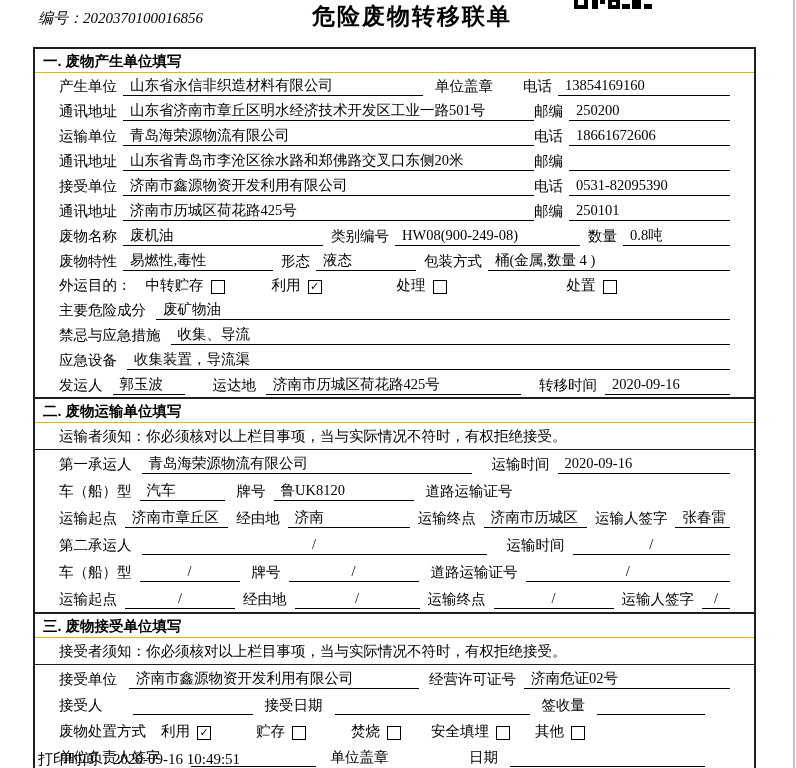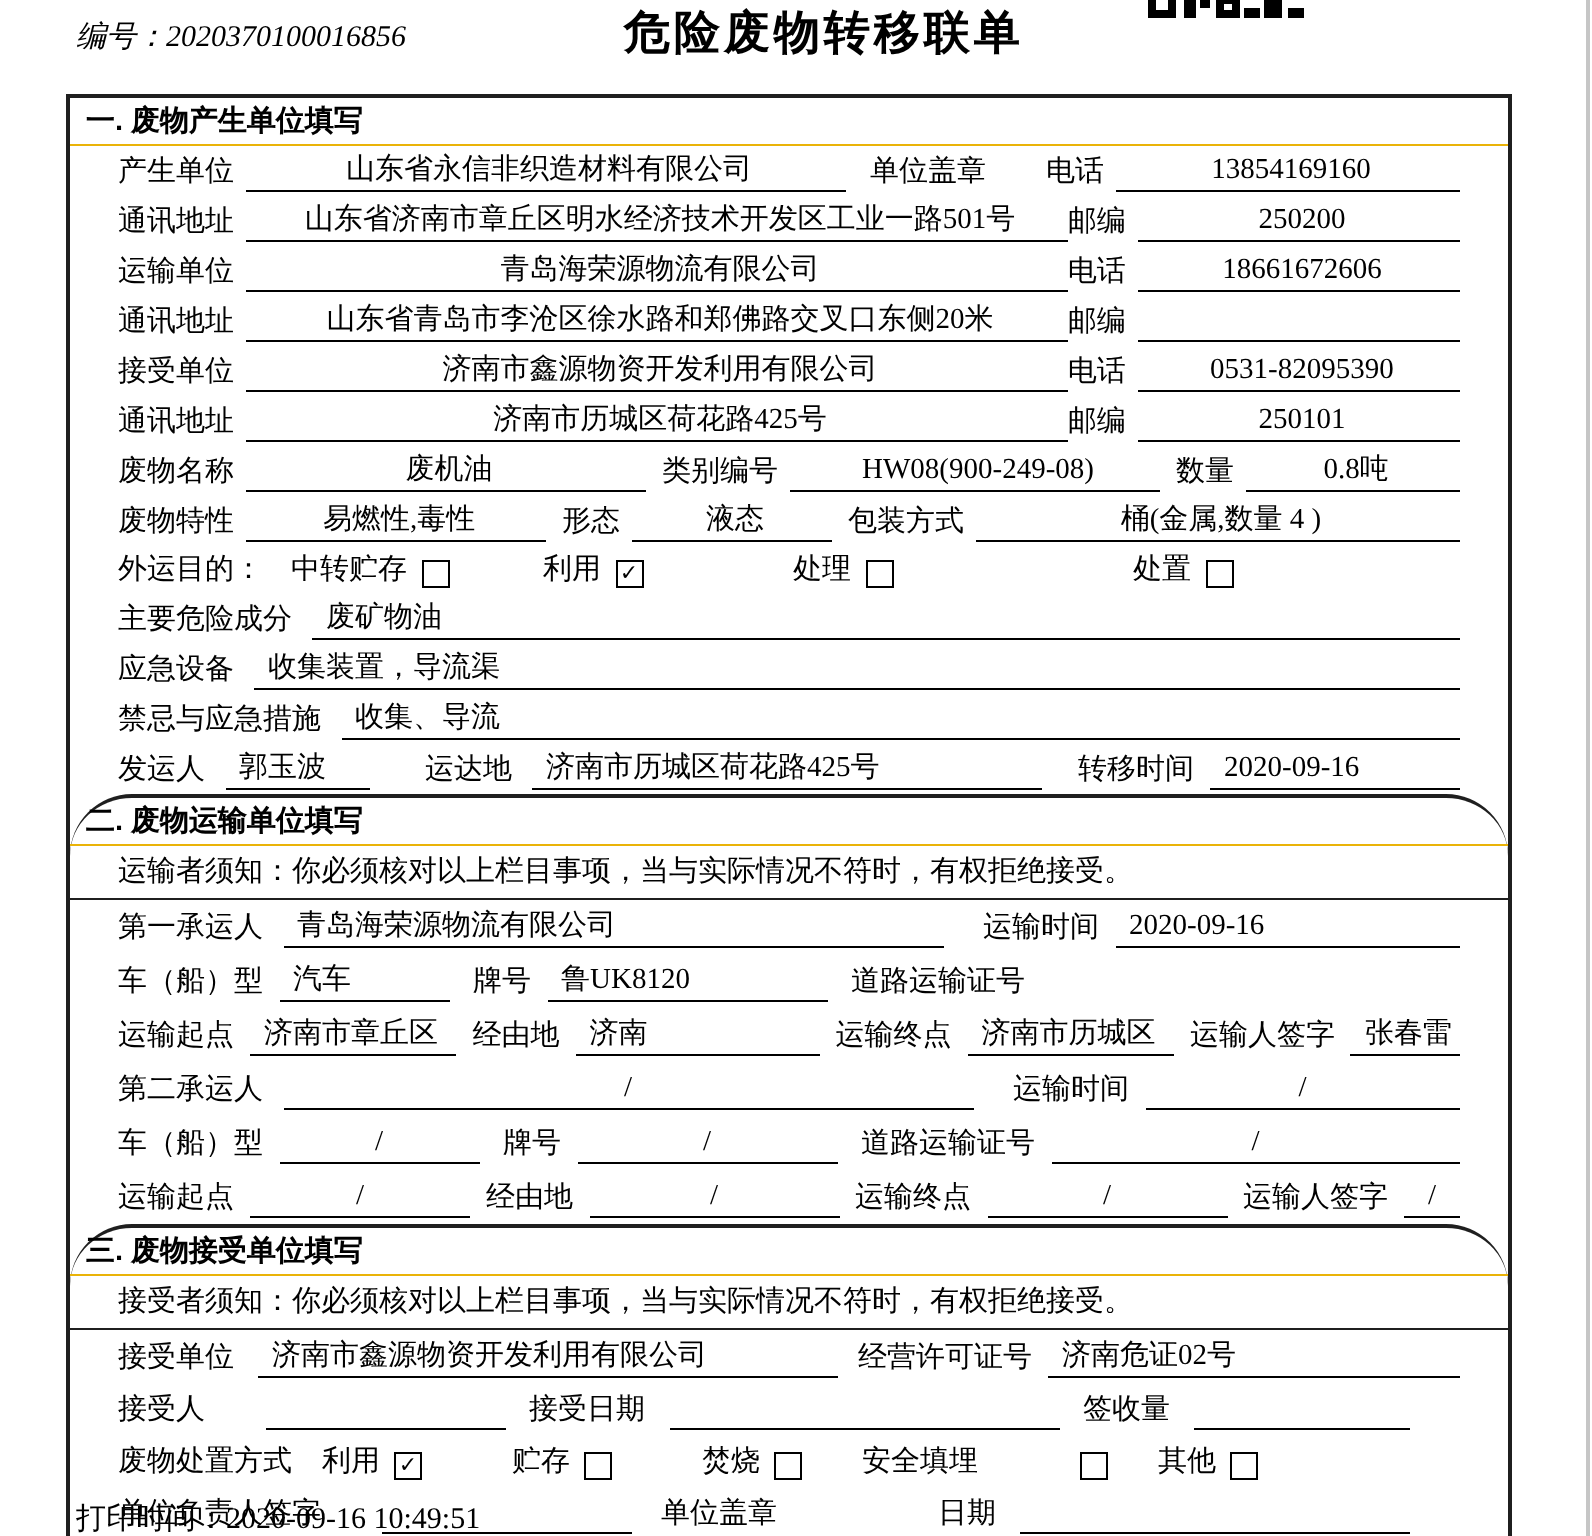--- a/index.html
+++ b/index.html
@@ -14,21 +14,21 @@
     font-size:23px;font-weight:bold;letter-spacing:2px;
     font-family:"Liberation Sans","DejaVu Sans",sans-serif;
   }
   .qr{position:absolute;left:574px;top:0;}
   .edge-line{position:absolute;right:1px;top:0;width:2px;height:768px;background:#c6c6c6;}
   .form{
     position:absolute;left:33px;top:47px;width:723px;
     border:2px solid #1f1f1f;background:#fff;box-sizing:border-box;
   }
   .section{box-sizing:border-box;}
-  .section + .section{border-top:2px solid #1f1f1f;border-radius:31px;}
+  .section + .section{border-top:2px solid #1f1f1f;}
   .sec-title{
     font-family:"Liberation Sans","DejaVu Sans",sans-serif;
     font-weight:bold;font-size:14.5px;line-height:18px;
     padding:3px 8px 2px;border-bottom:1px solid #eab308;
   }
   .notice{border-bottom:1px solid #1f1f1f;}
   .row{
     display:flex;align-items:flex-end;
     padding:3px 24px 2px;font-size:14.5px;line-height:19px;
   }
@@ -38,24 +38,24 @@
     border-bottom:1px solid #000;padding:0 4px 0 7px;
     white-space:nowrap;min-height:19px;box-sizing:border-box;
   }
   .uv.fill{flex:1;}
   .uv.ctr{text-align:center;padding:0;}
   .sp{flex:1;}
   .w72{width:72px;} .w85{width:85px;} .w100{width:100px;} .w110{width:110px;}
   .w120{width:120px;} .w125{width:125px;} .w130{width:130px;} .w140{width:140px;} .w150{width:150px;} .w172{width:172px;} .w185{width:185px;}
   .w195{width:195px;} .w200{width:200px;} .w255{width:255px;} .w290{width:290px;}
   .w300{width:300px;} .w330{width:330px;} .w345{width:345px;} .w440{width:440px;}
-  .ml6{margin-left:6px;text-align:center;} .ml8{margin-left:8px;} .ml10{margin-left:10px;}
+  .ml6{margin-left:6px;} .ml8{margin-left:8px;} .ml10{margin-left:10px;}
   .ml12{margin-left:12px;} .ml14{margin-left:14px;} .ml15{margin-left:15px;}
   .ml18{margin-left:18px;} .ml20{margin-left:20px;} .ml25{margin-left:25px;}
-  .ml28{margin-left:28px;} .ml30{margin-left:30px;gap:44px;} .ml45{margin-left:45px;}
+  .ml28{margin-left:28px;} .ml30{margin-left:30px;} .ml45{margin-left:45px;}
   .ml47{margin-left:47px;} .ml75{margin-left:75px;}
   .ml120{margin-left:120px;}
   .mr18{margin-right:18px;} .mr25{margin-right:25px;}
   .cbitem{display:flex;align-items:center;white-space:nowrap;}
   .cb{
     display:inline-block;width:12px;height:12px;border:1.5px solid #000;
     margin-left:7px;font-size:11px;line-height:12px;text-align:center;
     font-family:"DejaVu Sans",sans-serif;position:relative;top:1px;
   }
   .footer{position:absolute;left:38px;top:750px;font-size:15px;white-space:nowrap;}
@@ -172,27 +172,27 @@
         <span class="cb"></span>
       </span>
     </div>
 
     <div class="row">
       <span class="lbl">主要危险成分</span>
       <span class="uv fill ml10">废矿物油</span>
     </div>
 
     <div class="row">
+      <span class="lbl">禁忌与应急措施</span>
+      <span class="uv fill ml10">收集、导流</span>
+    </div>
+
+    <div class="row">
       <span class="lbl">应急设备</span>
       <span class="uv fill ml10">收集装置，导流渠</span>
-    </div>
-
-    <div class="row">
-      <span class="lbl">禁忌与应急措施</span>
-      <span class="uv fill ml10">收集、导流</span>
     </div>
 
     <div class="row">
       <span class="lbl">发运人</span>
       <span class="uv w72 ml10">郭玉波</span>
       <span class="lbl ml28">运达地</span>
       <span class="uv w255 ml10">济南市历城区荷花路425号</span>
       <span class="lbl ml18">转移时间</span>
       <span class="uv fill ml8">2020-09-16</span>
     </div>

